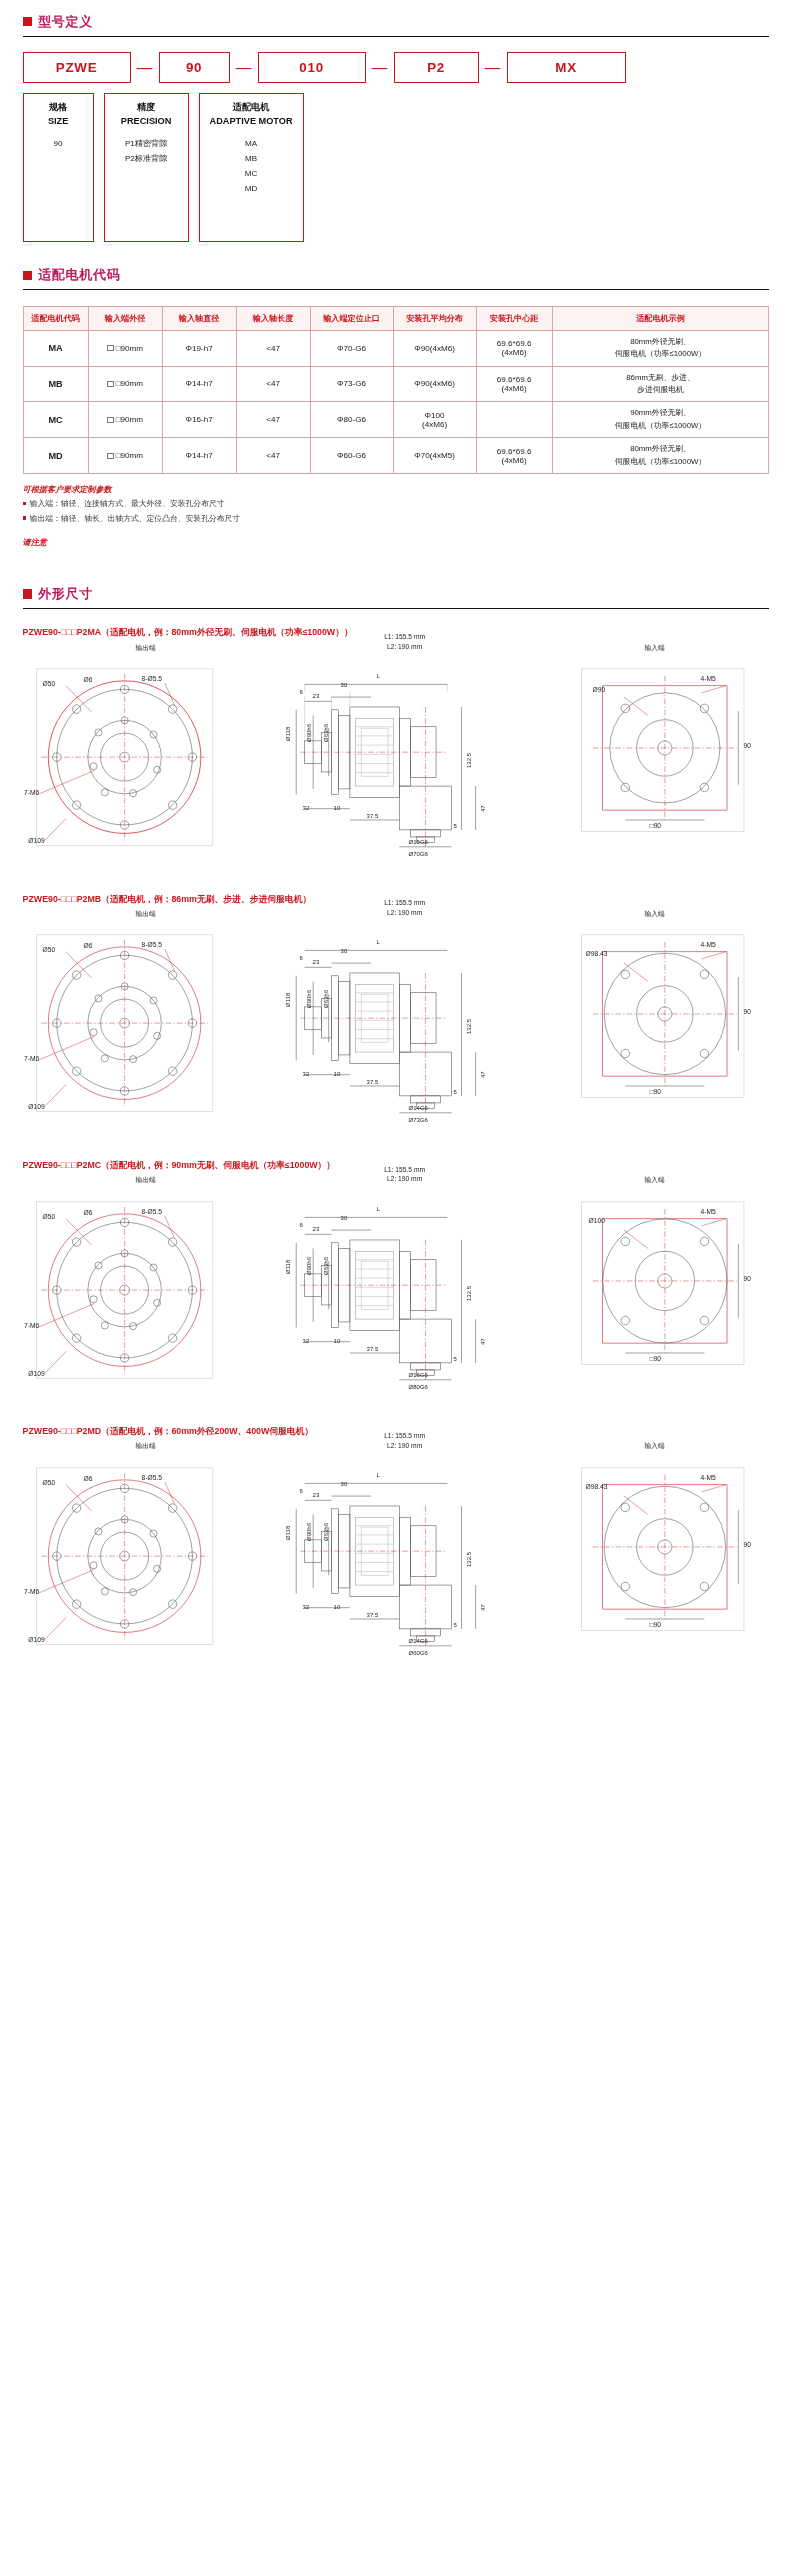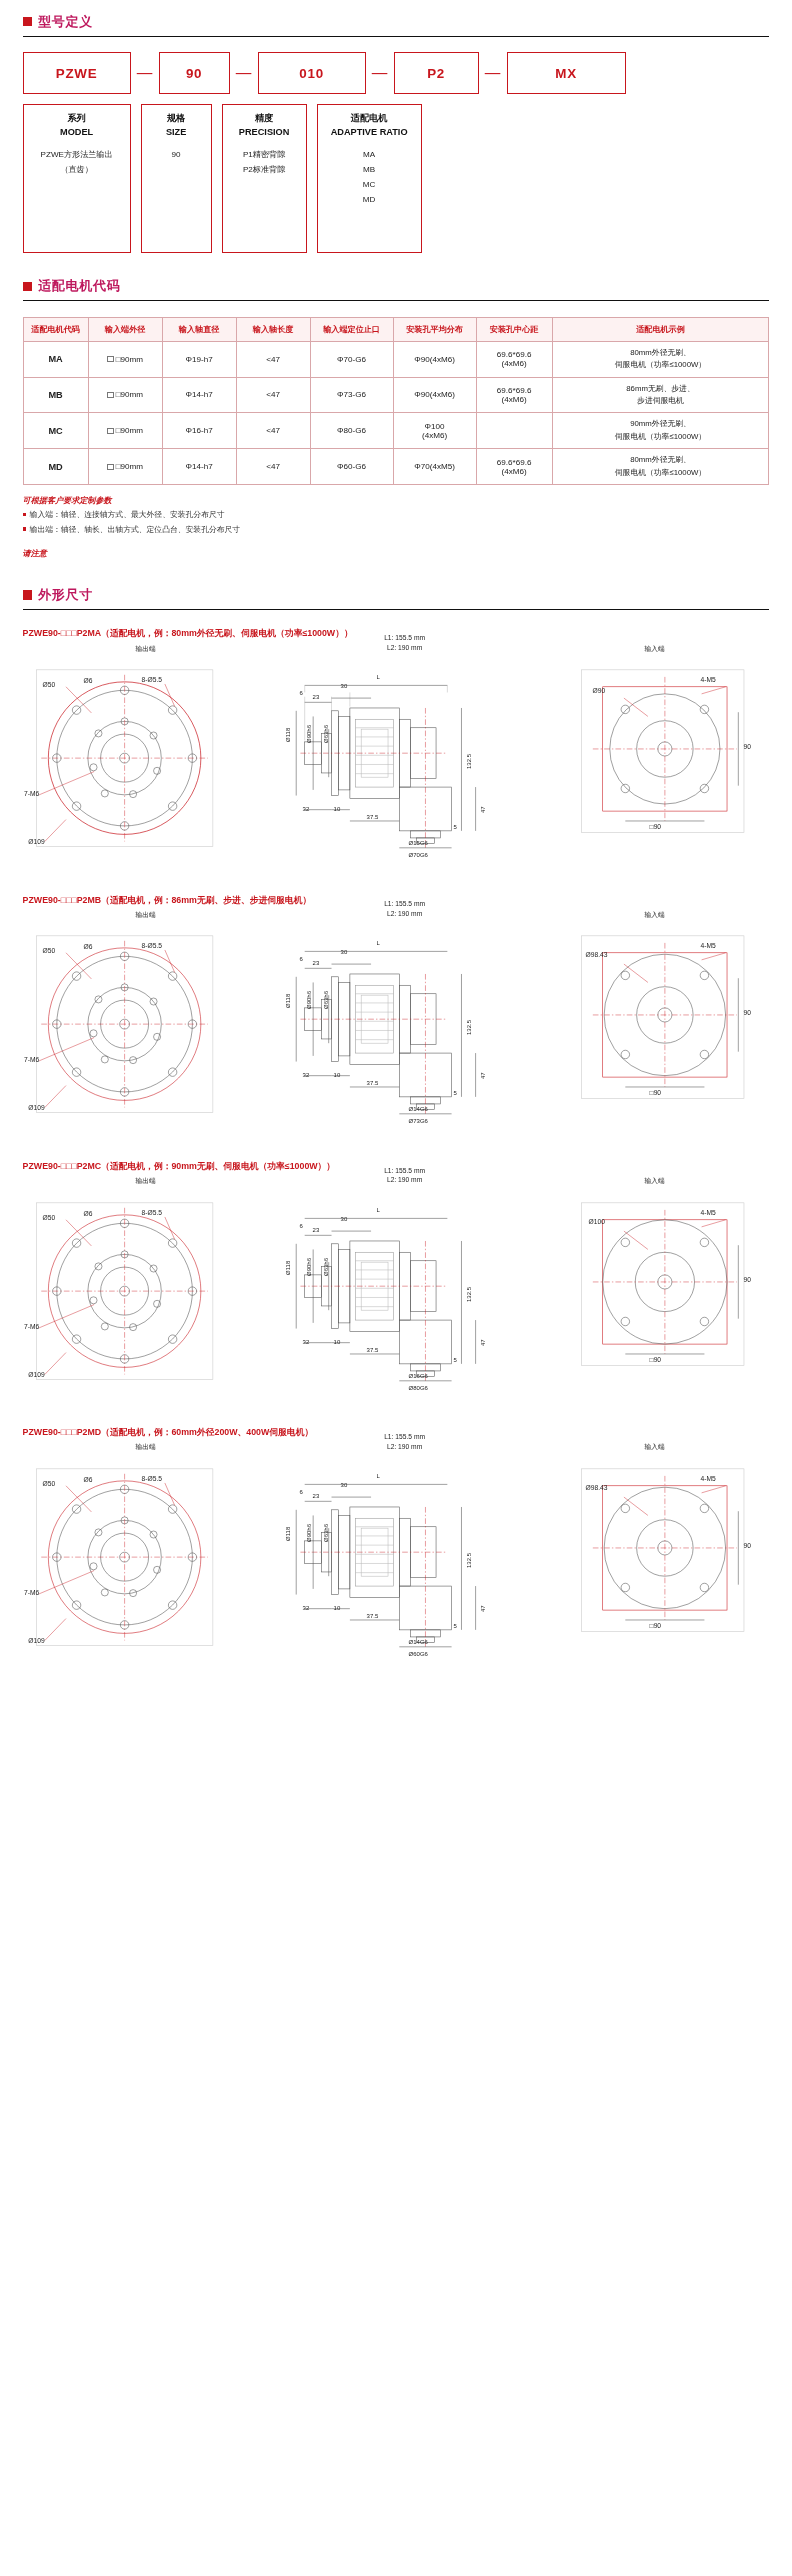--- a/index.html
+++ b/index.html
@@ -25,21 +25,21 @@
   }
   .sec-head .t { font-size:13px; font-weight:bold; letter-spacing:0.7px; color:#be185d; }
 
   
   .code-row { display:flex; align-items:center; justify-content:flex-start; gap:0; margin:4.2px 0 10px 0; }
   .code-box {
     border:1.1px solid #c8161d;
     color:#c8161d;
     font-size:13.4px;
     font-weight:bold;
-    height:42px;
+    height:31px;
     display:flex; align-items:center; justify-content:center;
     letter-spacing:0.7px;
   }
   .cb1 { width:108px; }
   .cb2 { width:71px; }
   .cb3 { width:108px; }
   .cb4 { width:85px; }
   .cb5 { width:119px; }
   .dash { width:28px; text-align:center; color:#c8161d; font-size:15.6px; line-height:1; }
 
@@ -113,46 +113,38 @@
     <div class="code-box cb2">90</div>
     <div class="dash">—</div>
     <div class="code-box cb3">010</div>
     <div class="dash">—</div>
     <div class="code-box cb4">P2</div>
     <div class="dash">—</div>
     <div class="code-box cb5">MX</div>
   </div>
 
   <div class="def-row">
-    <div class="def-col dc1">
-      <div class="hd"><span>系列</span><br>
-        <span>MODEL</span></div>
-      <div class="body">
-        <div>PZWE方形法兰输出</div>
-        <div>（直齿）</div>
-      </div>
-    </div>
     <div class="def-col dc2">
       <div class="hd"><span>规格</span><br>
         <span>SIZE</span></div>
       <div class="body">
         <div>90</div>
       </div>
     </div>
     <div class="def-col dc4">
       <div class="hd"><span>精度</span><br>
         <span>PRECISION</span></div>
       <div class="body">
         <div>P1精密背隙</div>
         <div>P2标准背隙</div>
       </div>
     </div>
     <div class="def-col dc5">
       <div class="hd"><span>适配电机</span><br>
-        <span>ADAPTIVE RATIO</span></div>
+        <span>ADAPTIVE MOTOR</span></div>
       <div class="body">
         <div>MA</div>
         <div>MB</div>
         <div>MC</div>
         <div>MD</div>
       </div>
     </div>
   </div>
 
   <div class="sec-head" style="margin-top:24px;">
@@ -223,21 +215,21 @@
 伺服电机（功率≤1000W）</td>
       </tr>
     </tbody>
   </table>
 
   <div class="note-red">可根据客户要求定制参数</div>
   <div class="note-li"><span class="b"></span><span>输入端：轴径、连接轴方式、最大外径、安装孔分布尺寸</span></div>
   <div class="note-li"><span class="b"></span><span>输出端：轴径、轴长、出轴方式、定位凸台、安装孔分布尺寸</span></div>
   <div class="note-red">请注意</div>
 
-  <div class="sec-head" style="margin-top:27px;">
+  <div class="sec-head" style="margin-top:37px;">
     <span class="sq"></span>
     <span class="t">外形尺寸</span>
   </div>
 
   <div class="dim-title">PZWE90-□□□P2MA（适配电机，例：80mm外径无刷、伺服电机（功率≤1000W））</div>
   <div class="dim-block">
     <div class="lbl" style="left:113px; top:1.4px;">输出端</div>
     <div class="dimhdr" style="left:322px; top:-10px; width:120px;">
       <span>L1: 155.5  mm</span><br>
       <span>L2: 190  mm</span>

